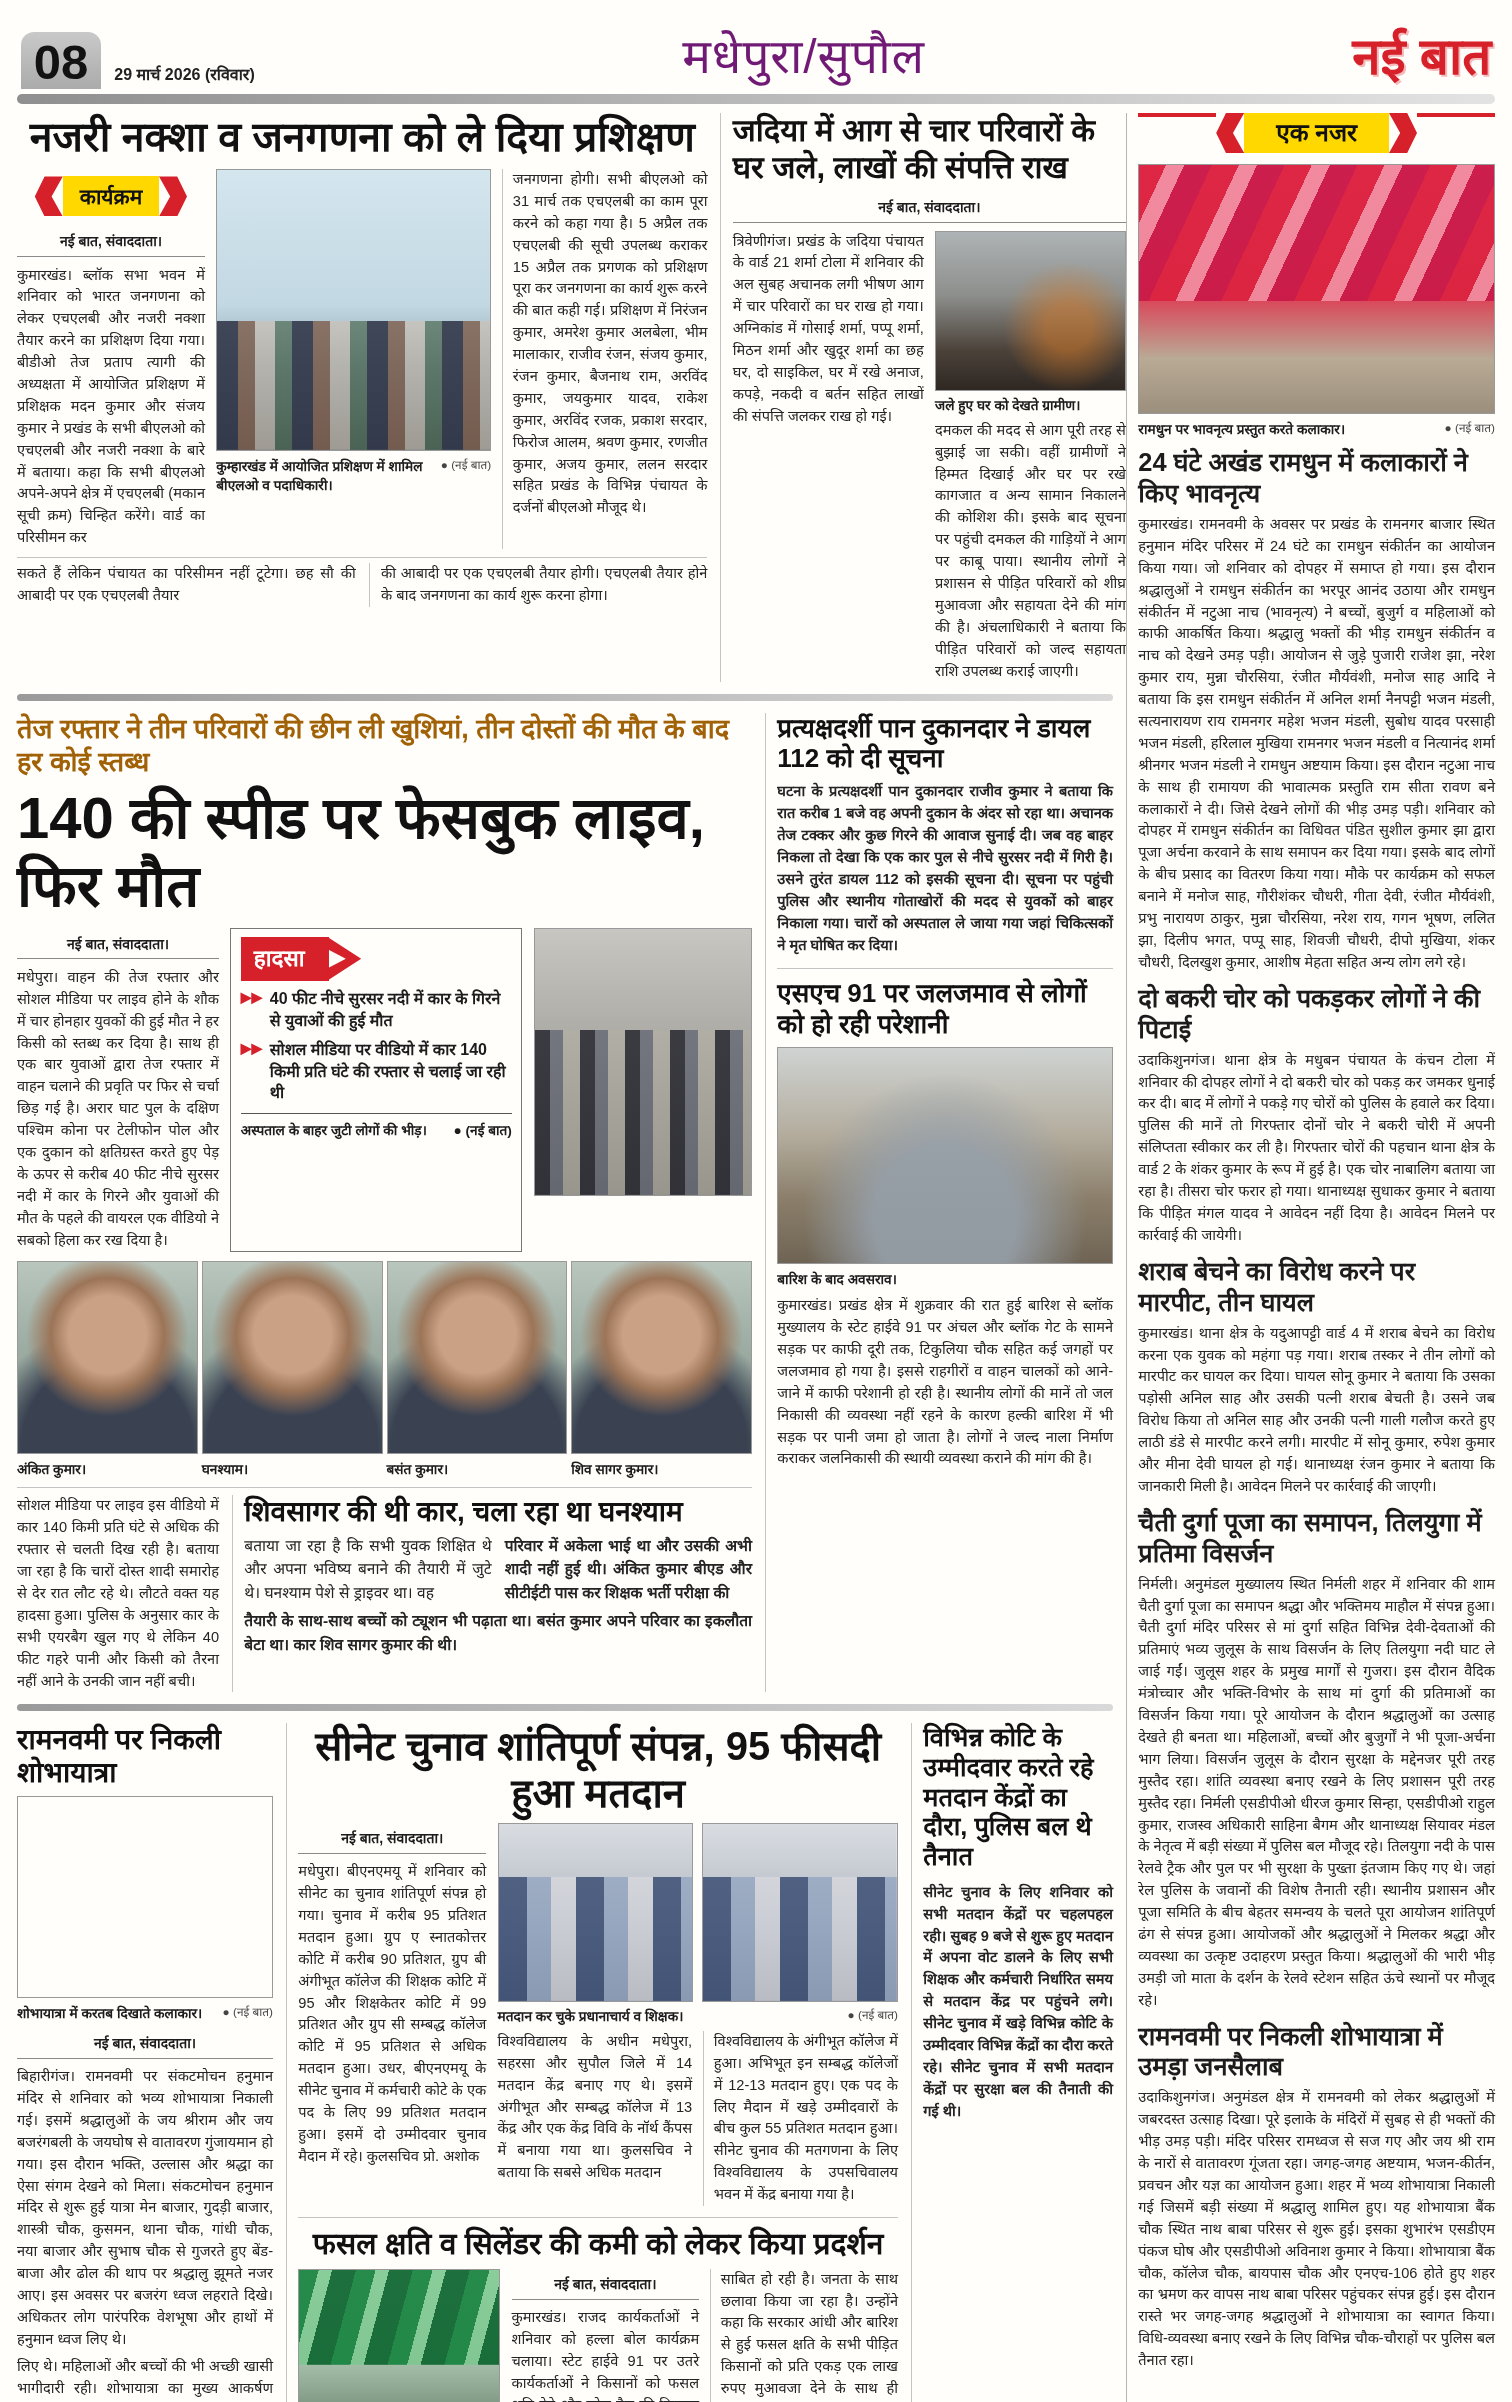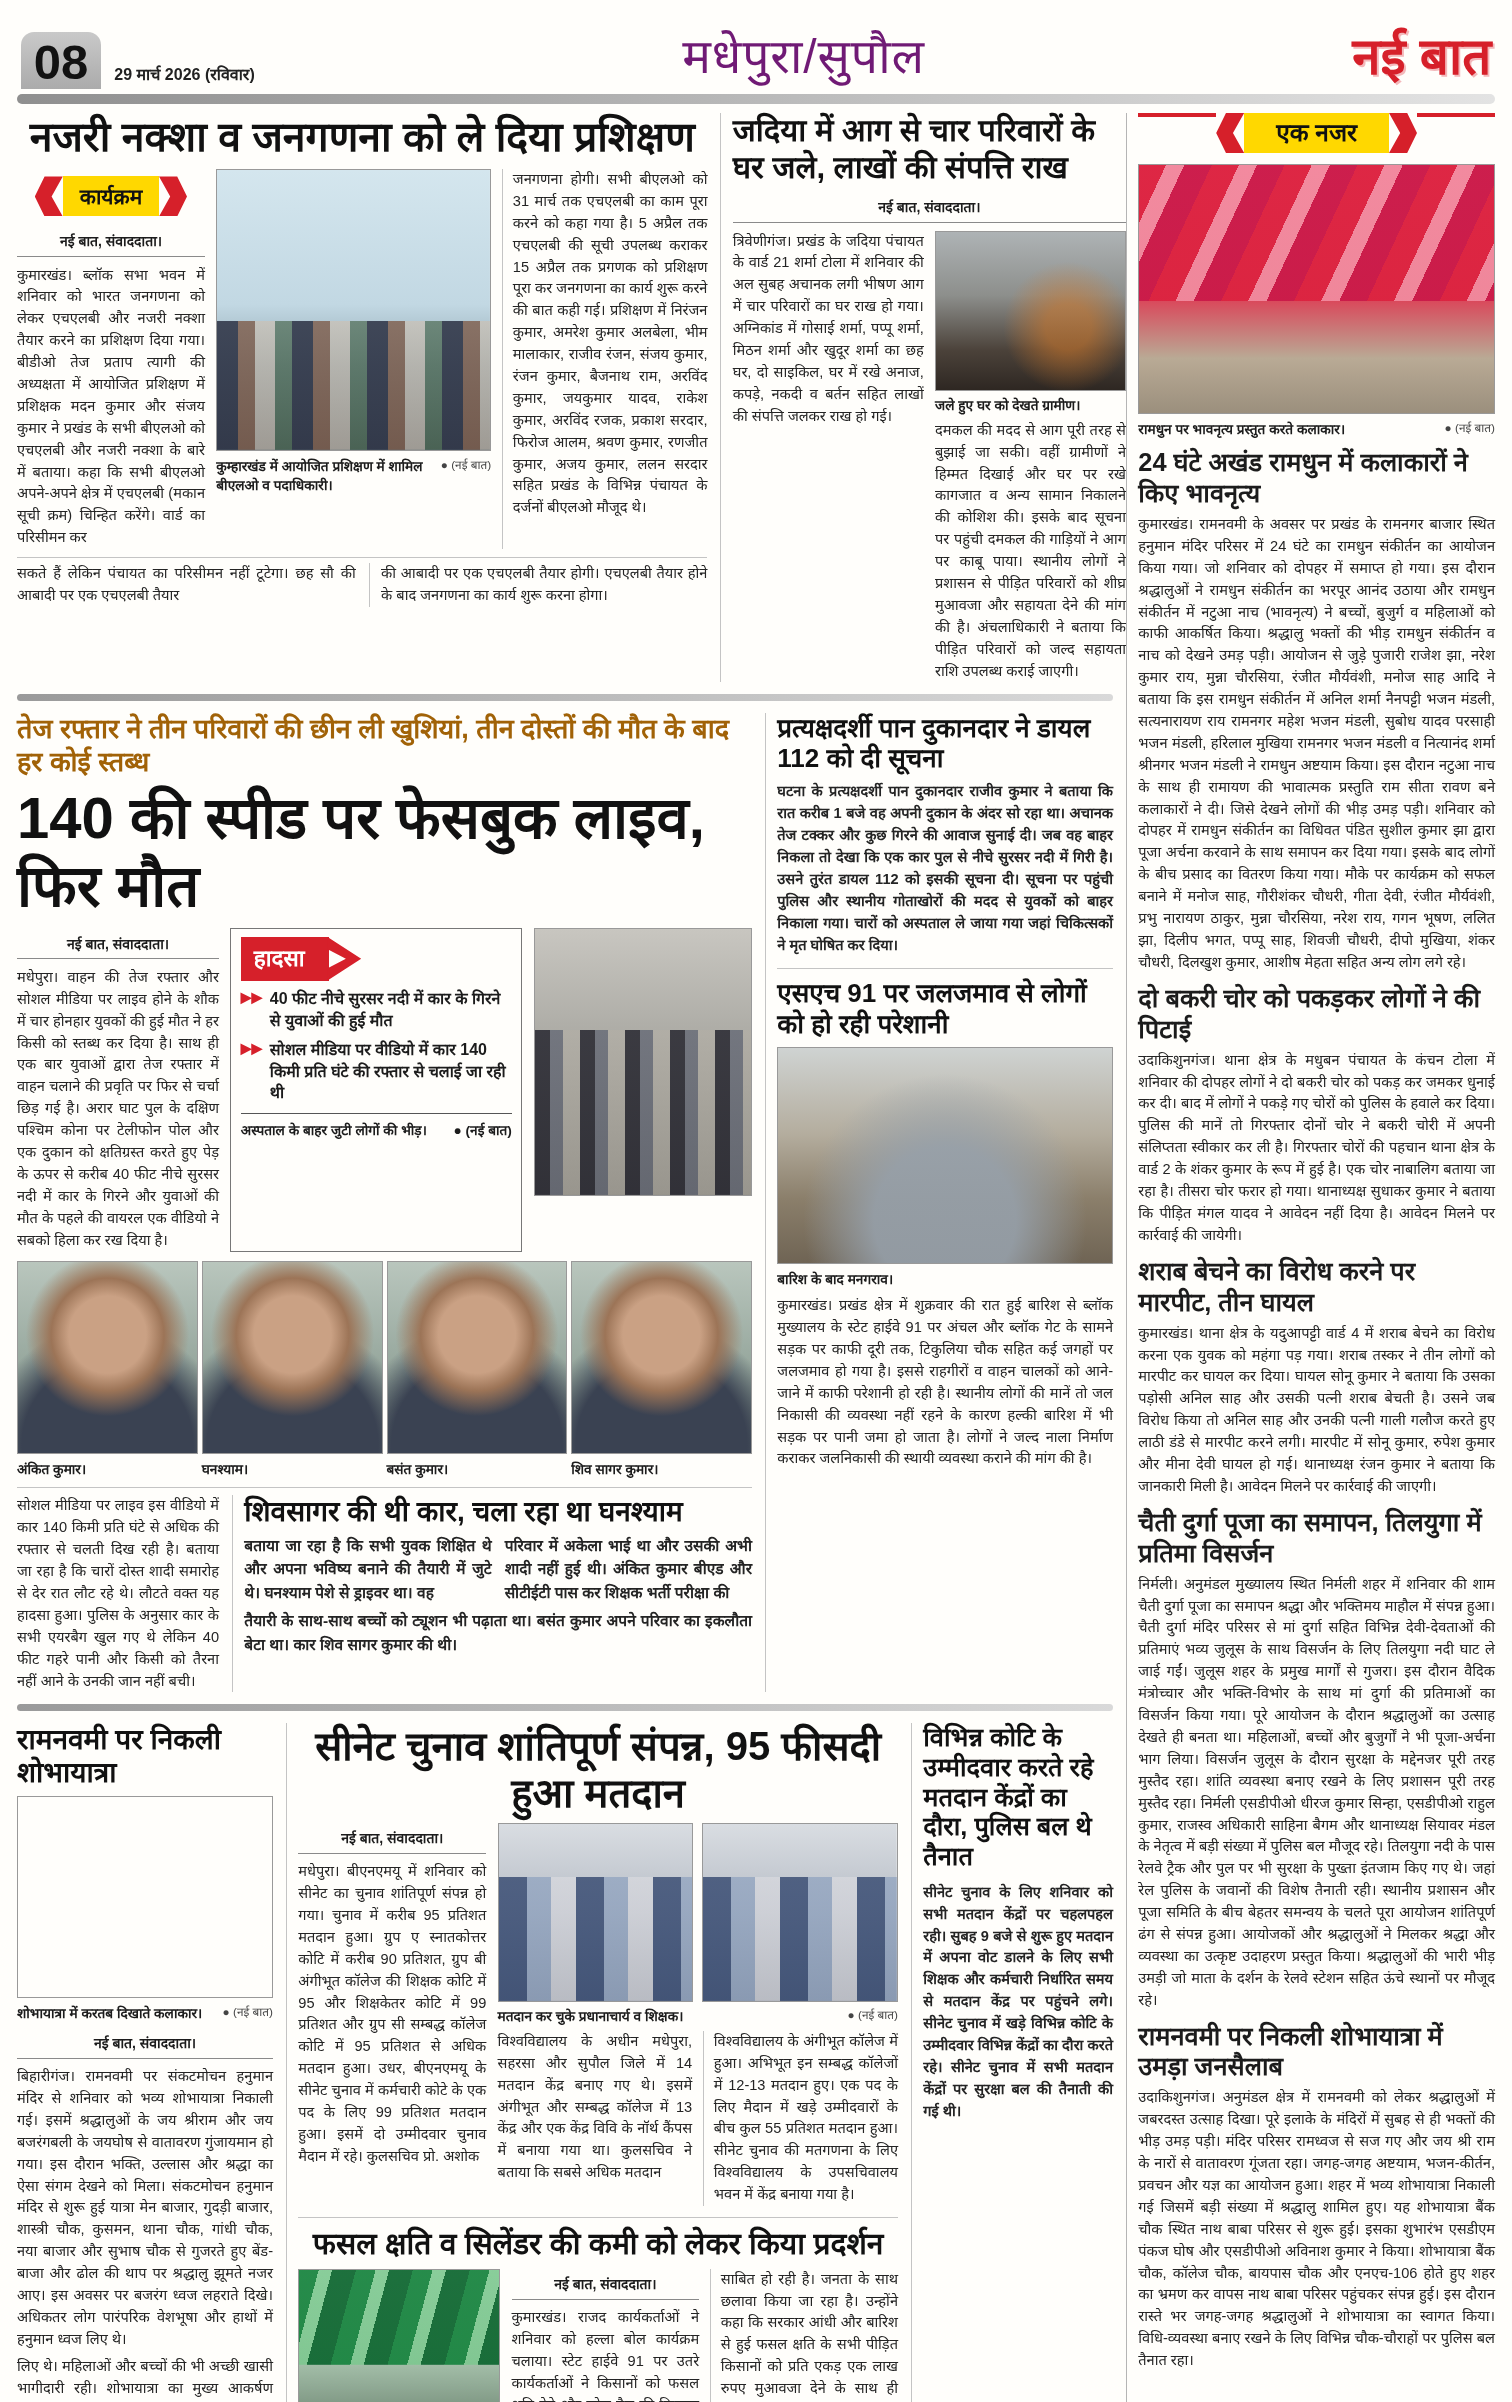--- a/index.html
+++ b/index.html
@@ -235,39 +235,39 @@
                   <span>शिव सागर कुमार।</span>
                 </div>
             </div>
           </div>
 
           <div class="acc-bottom">
             <div class="bodytxt">सोशल मीडिया पर लाइव इस वीडियो में कार 140 किमी प्रति घंटे से अधिक की रफ्तार से चलती दिख रही है। बताया जा रहा है कि चारों दोस्त शादी समारोह से देर रात लौट रहे थे। लौटते वक्त यह हादसा हुआ। पुलिस के अनुसार कार के सभी एयरबैग खुल गए थे लेकिन 40 फीट गहरे पानी और किसी को तैरना नहीं आने के उनकी जान नहीं बची।</div>
             <div class="colrule" style="padding-left:11.3px;">
               <div class="art-head" style="font-size:28px;">शिवसागर की थी कार, चला रहा था घनश्याम</div>
               <div class="subcols">
-                <div class="bodytxt" style="font-size:15.5px; font-weight:700;">बताया जा रहा है कि सभी युवक शिक्षित थे और अपना भविष्य बनाने की तैयारी में जुटे थे। घनश्याम पेशे से ड्राइवर था। वह</div>
+                <div class="bodytxt" style="font-size:15.5px; font-weight:400;">बताया जा रहा है कि सभी युवक शिक्षित थे और अपना भविष्य बनाने की तैयारी में जुटे थे। घनश्याम पेशे से ड्राइवर था। वह</div>
                 <div class="bodytxt" style="font-size:15.5px; font-weight:600;">परिवार में अकेला भाई था और उसकी अभी शादी नहीं हुई थी। अंकित कुमार बीएड और सीटीईटी पास कर शिक्षक भर्ती परीक्षा की</div>
               </div>
               <div class="bodytxt" style="font-size:15.5px; font-weight:600; margin-top:5.6px;">तैयारी के साथ-साथ बच्चों को ट्यूशन भी पढ़ाता था। बसंत कुमार अपने परिवार का इकलौता बेटा था। कार शिव सागर कुमार की थी।</div>
             </div>
           </div>
         </div>
 
         <div class="colrule" style="padding-left:11.3px;">
           <div class="art-head" style="font-size:26px;">प्रत्यक्षदर्शी पान दुकानदार ने डायल 112 को दी सूचना</div>
           <div class="bodytxt" style="margin-top:7.5px; font-weight:600;">घटना के प्रत्यक्षदर्शी पान दुकानदार राजीव कुमार ने बताया कि रात करीब 1 बजे वह अपनी दुकान के अंदर सो रहा था। अचानक तेज टक्कर और कुछ गिरने की आवाज सुनाई दी। जब वह बाहर निकला तो देखा कि एक कार पुल से नीचे सुरसर नदी में गिरी है। उसने तुरंत डायल 112 को इसकी सूचना दी। सूचना पर पहुंची पुलिस और स्थानीय गोताखोरों की मदद से युवकों को बाहर निकाला गया। चारों को अस्पताल ले जाया गया जहां चिकित्सकों ने मृत घोषित कर दिया।</div>
 
           <div class="hline" style="margin:11.3px 0 9.4px 0;"></div>
 
           <div>
             <div class="art-head" style="font-size:26px;">एसएच 91 पर जलजमाव से लोगों को हो रही परेशानी</div>
             <div class="photo ph-water" style="height:217px; margin-top:7.5px;"></div>
             <div class="cap">
-              <span>बारिश के बाद मनगराव।</span>
+              <span>बारिश के बाद अवसराव।</span>
             </div>
             <div class="bodytxt" style="margin-top:7.5px;">कुमारखंड। प्रखंड क्षेत्र में शुक्रवार की रात हुई बारिश से ब्लॉक मुख्यालय के स्टेट हाईवे 91 पर अंचल और ब्लॉक गेट के सामने सड़क पर काफी दूरी तक, टिकुलिया चौक सहित कई जगहों पर जलजमाव हो गया है। इससे राहगीरों व वाहन चालकों को आने-जाने में काफी परेशानी हो रही है। स्थानीय लोगों की मानें तो जल निकासी की व्यवस्था नहीं रहने के कारण हल्की बारिश में भी सड़क पर पानी जमा हो जाता है। लोगों ने जल्द नाला निर्माण कराकर जलनिकासी की स्थायी व्यवस्था कराने की मांग की है।</div>
           </div>
         </div>
       </div>
 
       <div class="gray-div"></div>
 
       <div class="secC">
 

